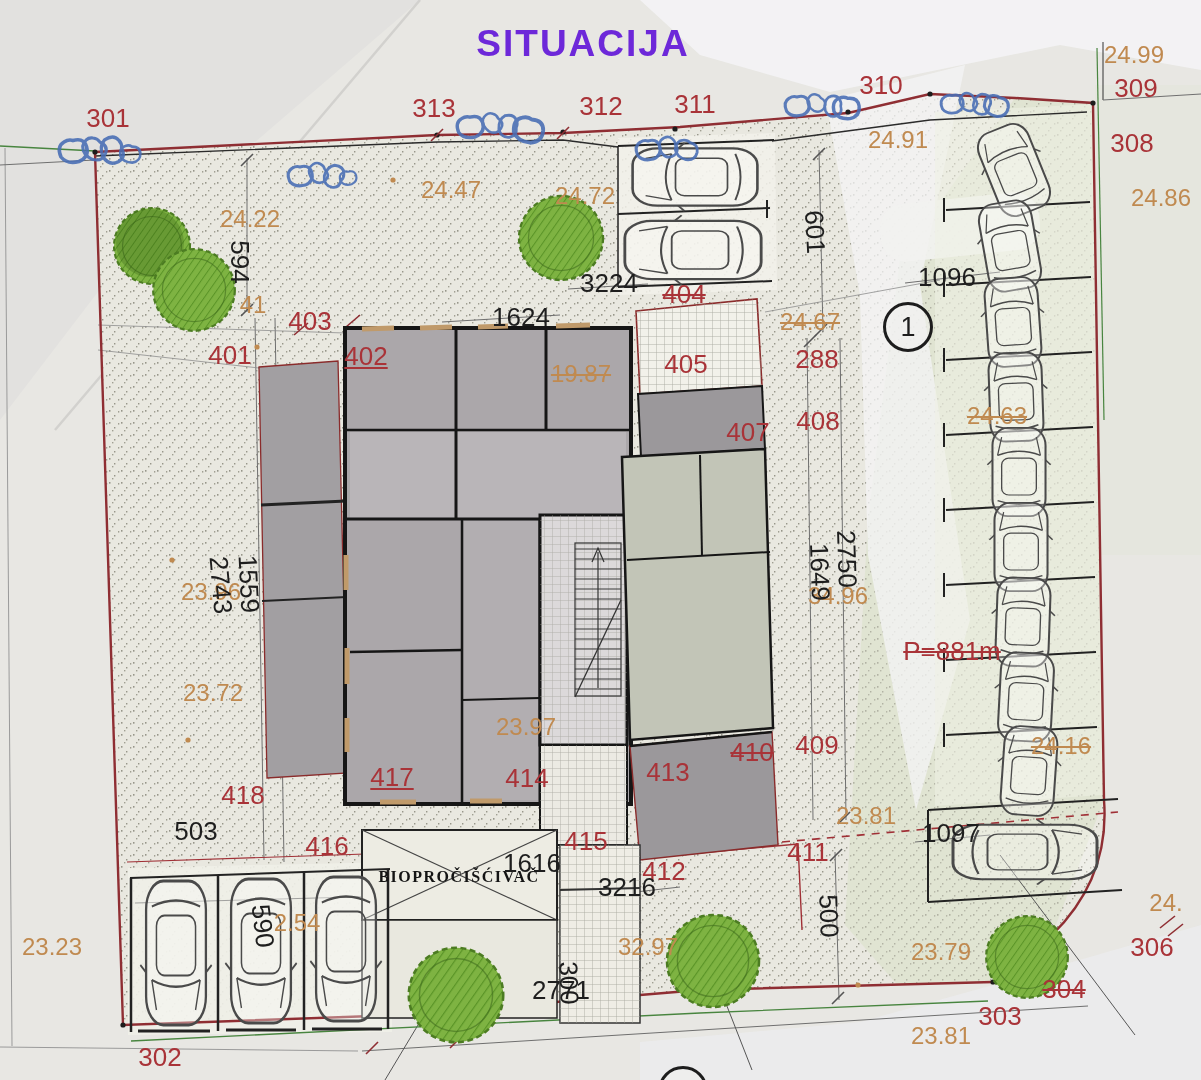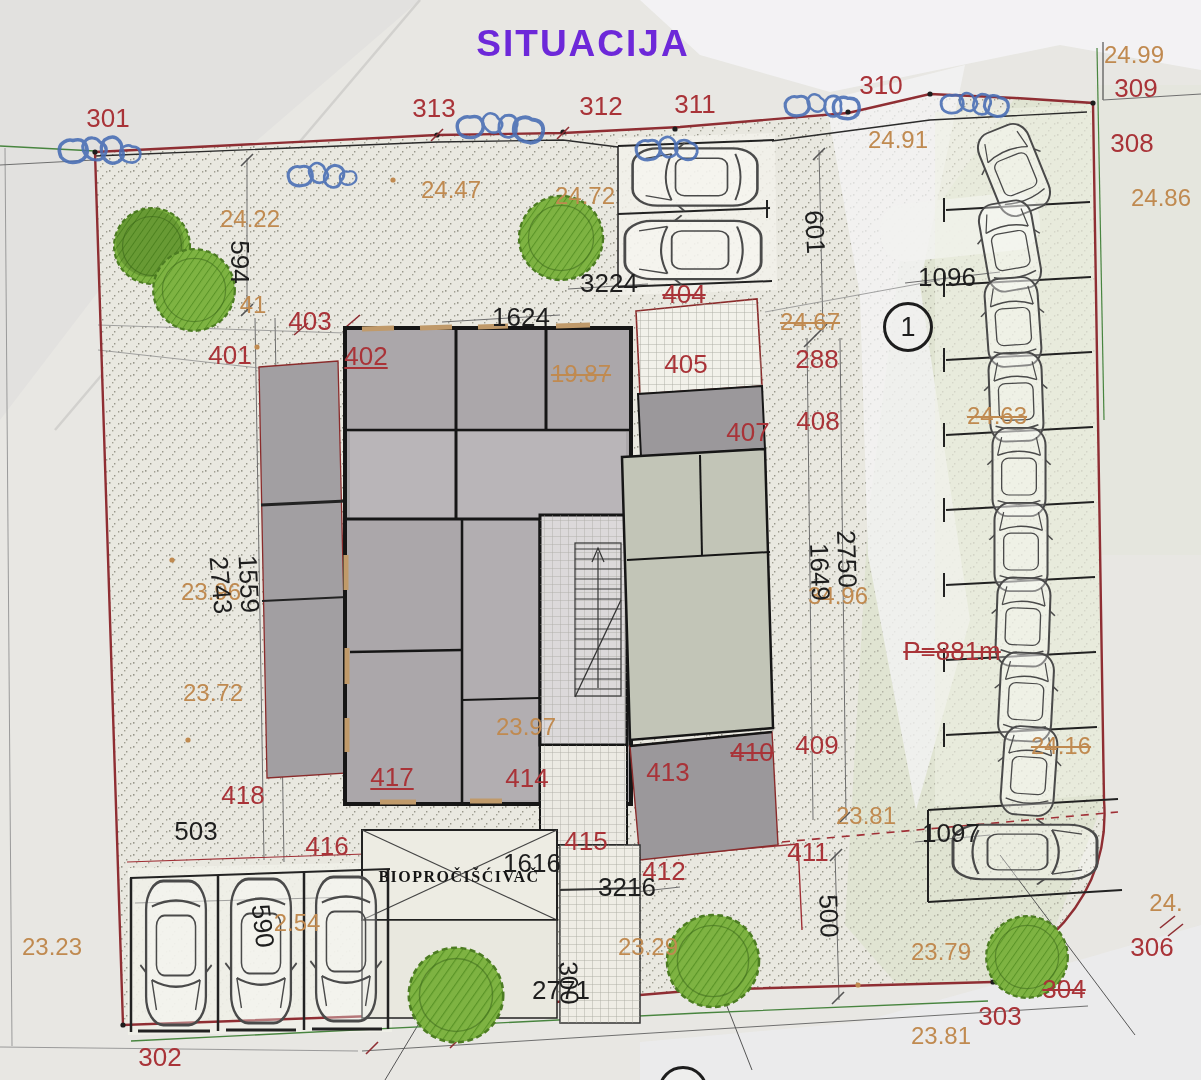--- a/index.html
+++ b/index.html
@@ -376,21 +376,21 @@
       <div class="lbl lbl-or strike" style="left: 997px; top: 416px; transform: translate(-50%, -50%);">24.63</div>
       <div class="lbl lbl-or" style="left: 253px; top: 305px; transform: translate(-50%, -50%);">41</div>
       <div class="lbl lbl-or" style="left: 211px; top: 592px; transform: translate(-50%, -50%);">23.96</div>
       <div class="lbl lbl-or" style="left: 213px; top: 693px; transform: translate(-50%, -50%);">23.72</div>
       <div class="lbl lbl-or" style="left: 526px; top: 727px; transform: translate(-50%, -50%);">23.97</div>
       <div class="lbl lbl-or" style="left: 838px; top: 596px; transform: translate(-50%, -50%);">34.96</div>
       <div class="lbl lbl-or strike" style="left: 1061px; top: 746px; transform: translate(-50%, -50%);">24.16</div>
       <div class="lbl lbl-or" style="left: 866px; top: 816px; transform: translate(-50%, -50%);">23.81</div>
       <div class="lbl lbl-or" style="left: 941px; top: 952px; transform: translate(-50%, -50%);">23.79</div>
       <div class="lbl lbl-or" style="left: 941px; top: 1036px; transform: translate(-50%, -50%);">23.81</div>
-      <div class="lbl lbl-or" style="left: 648px; top: 947px; transform: translate(-50%, -50%);">23.29</div>
+      <div class="lbl lbl-or" style="left: 648px; top: 947px; transform: translate(-50%, -50%);">32.97</div>
       <div class="lbl lbl-or" style="left: 52px; top: 947px; transform: translate(-50%, -50%);">23.23</div>
       <div class="lbl lbl-or" style="left: 297px; top: 923px; transform: translate(-50%, -50%);">2.54</div>
       <div class="lbl lbl-or" style="left: 1166px; top: 903px; transform: translate(-50%, -50%);">24.</div>
       <div class="lbl lbl-blk" style="left: 240px; top: 262px; transform: translate(-50%, -50%) rotate(90deg);">594</div>
       <div class="lbl lbl-blk" style="left: 815px; top: 232px; transform: translate(-50%, -50%) rotate(87deg);">601</div>
       <div class="lbl lbl-blk" style="left: 609px; top: 283px; transform: translate(-50%, -50%);">3224</div>
       <div class="lbl lbl-blk" style="left: 521px; top: 317px; transform: translate(-50%, -50%);">1624</div>
       <div class="lbl lbl-blk" style="left: 947px; top: 277px; transform: translate(-50%, -50%);">1096</div>
       <div class="lbl lbl-blk" style="left: 249px; top: 584px; transform: translate(-50%, -50%) rotate(87deg);">1559</div>
       <div class="lbl lbl-blk" style="left: 221px; top: 585px; transform: translate(-50%, -50%) rotate(85deg);">2743</div>

